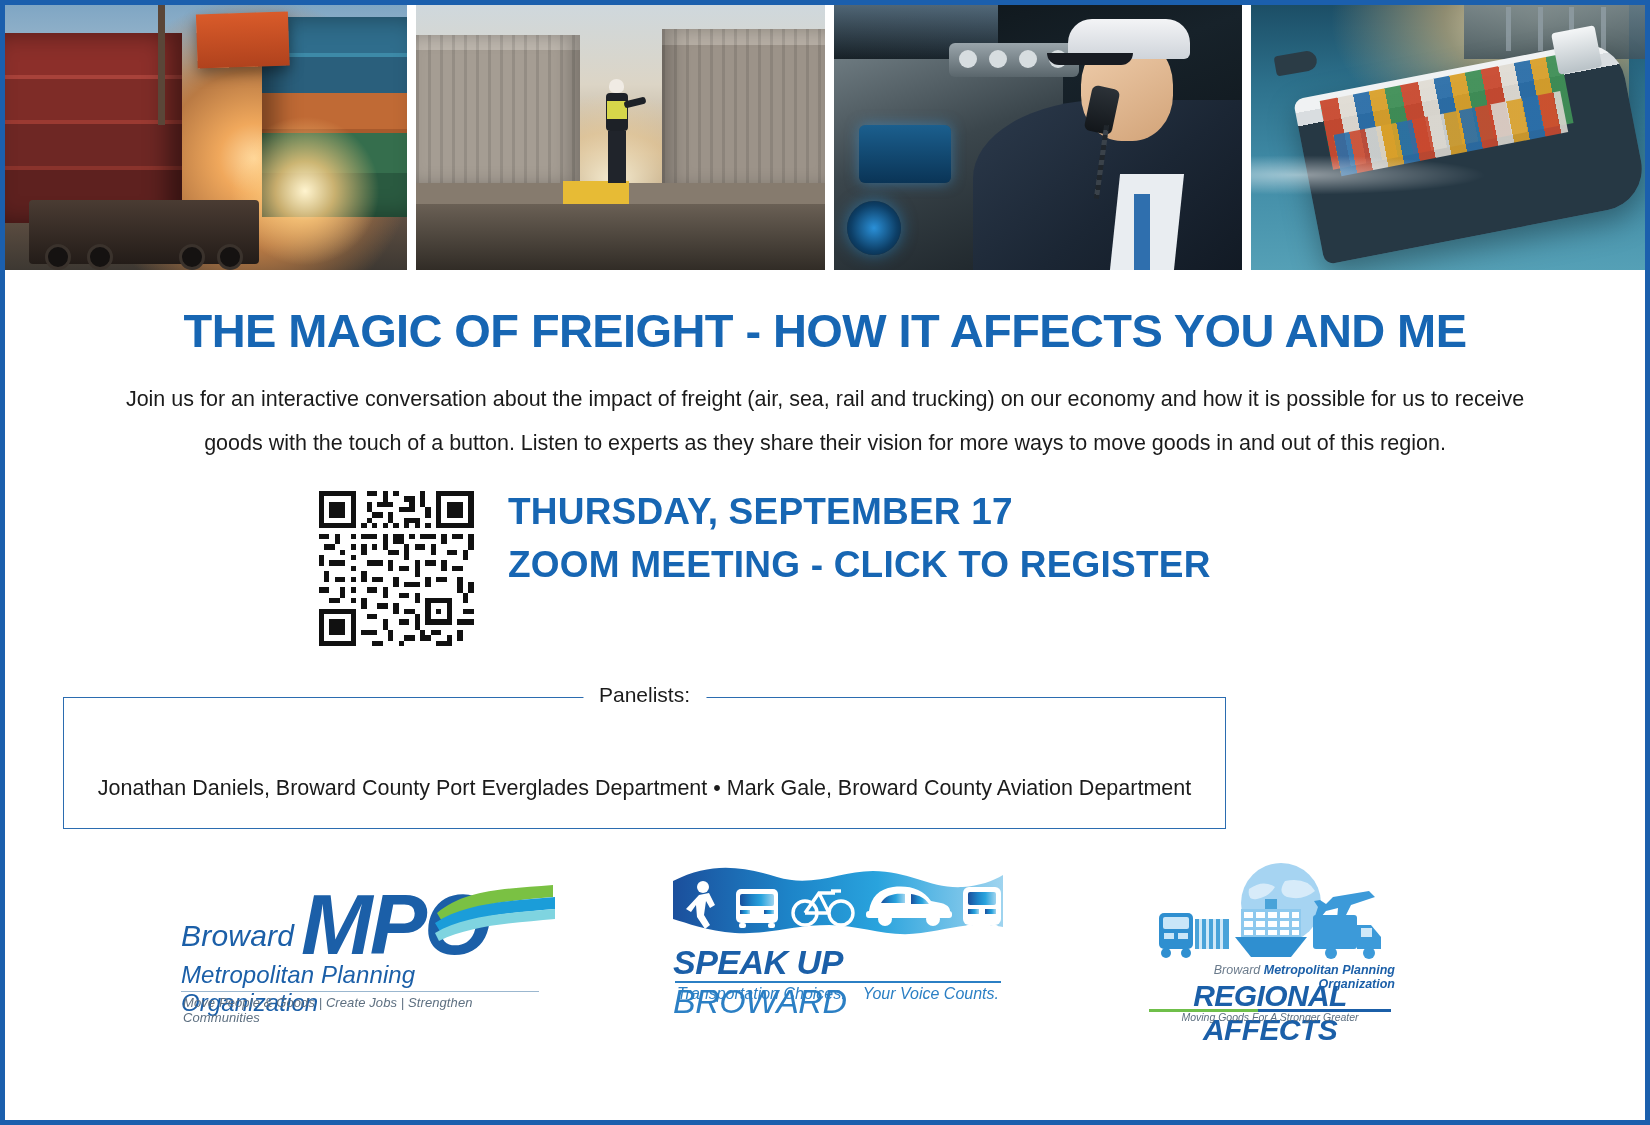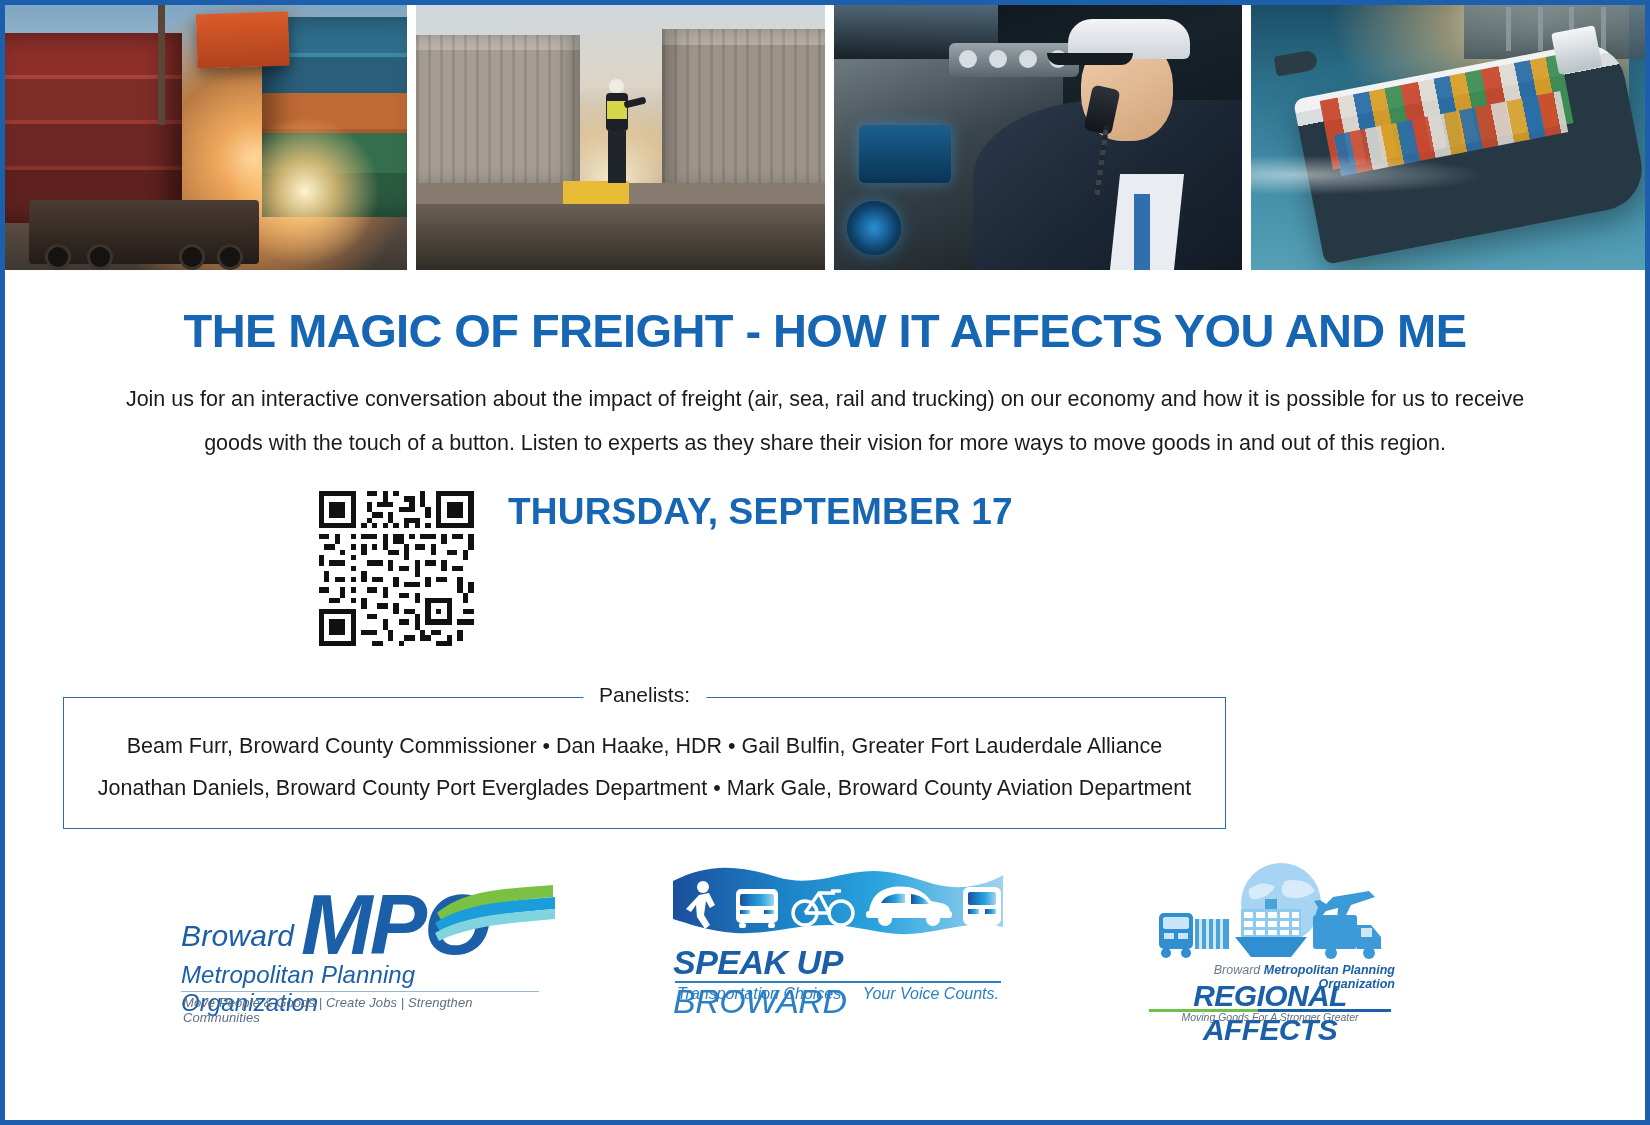--- a/index.html
+++ b/index.html
@@ -462,26 +462,26 @@
           <rect x="26" y="24" width="3" height="1"></rect>
             <rect x="22" y="28" width="3" height="1"></rect>
           <rect x="27" y="19" width="1" height="2"></rect>
             <rect x="20" y="27" width="1" height="1"></rect>
         </g>
       </svg>
     </div>
 
     <div class="datelines">
       <div class="dl">THURSDAY, SEPTEMBER 17</div>
+      <div class="dl"><a class="dl-link" href="#">ZOOM MEETING - CLICK TO REGISTER</a></div>
     </div>
   </div>
 
   <div class="panel-box">
     <div class="panel-legend">Panelists:</div>
-    <div class="panel-line pl1">Beam Furr, Broward County Commissioner  •  Dan Haake, HDR •  Gail Bulfin, Greater Fort Lauderdale Alliance</div>
     <div class="panel-line pl2">Jonathan Daniels, Broward County Port Everglades Department  •  Mark Gale, Broward County Aviation Department</div>
   </div>
 
   <div class="logos">
 
     <div class="mpo">
       <div class="mpo-row">
         <div class="mpo-broward">Broward</div>
         <div class="mpo-letters">MPO</div>
         <svg class="mpo-swoosh" viewBox="0 0 120 62">

